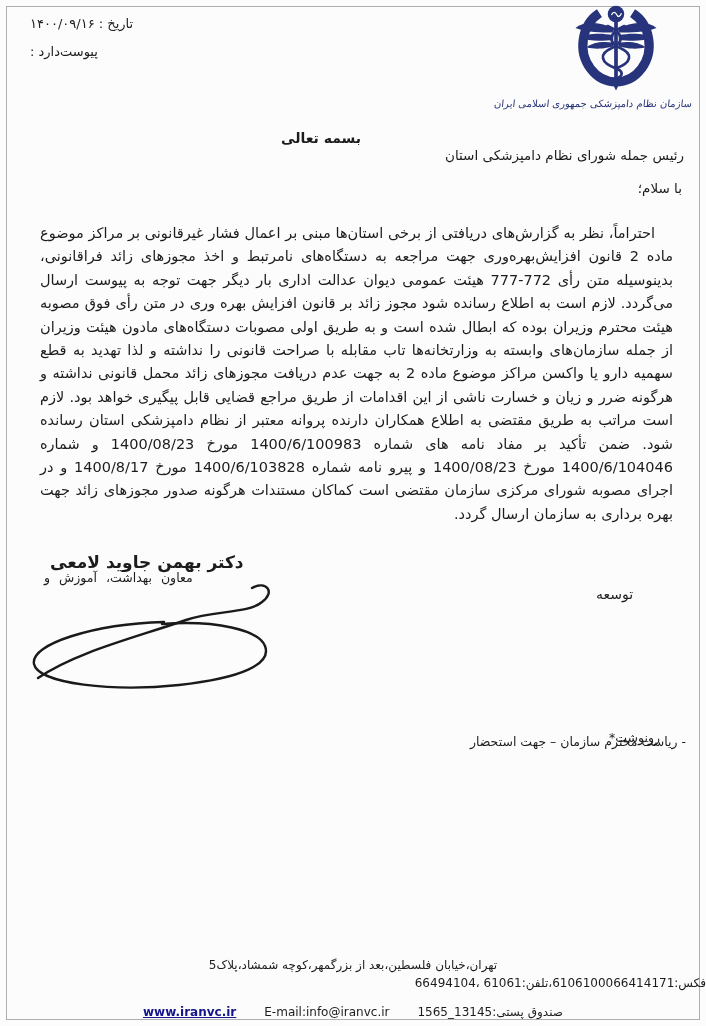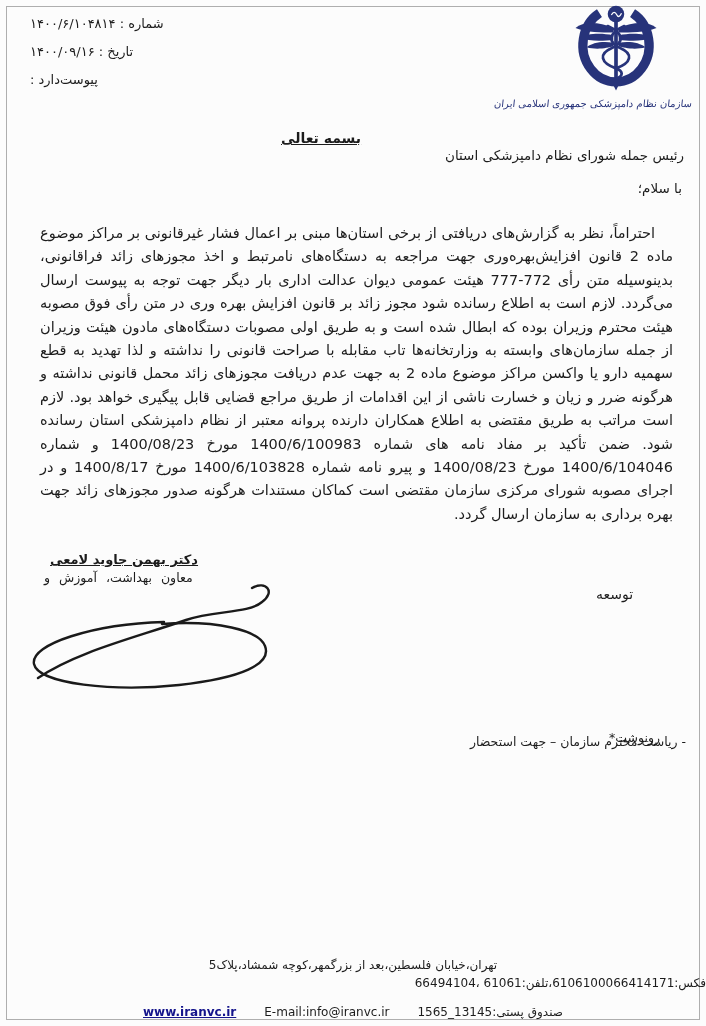--- a/index.html
+++ b/index.html
@@ -20,52 +20,48 @@
   .meta{position:absolute;left:30px;top:16px;width:200px;font-size:13px;}
   .meta .row{direction:rtl;text-align:left;margin-bottom:13px;white-space:nowrap;}
   .meta .row .val{letter-spacing:.5px;}
   
   .logo-wrap{position:absolute;right:14px;top:4px;width:152px;text-align:center;}
   .logo-wrap svg{display:block;margin:0 auto;}
   .logo-caption{
     direction:rtl;font-size:10px;color:#27337a;margin-top:2px;
     transform:skewX(-6deg);letter-spacing:-.3px;white-space:nowrap;
   }
-  .besmele{position:absolute;left:281px;top:130px;font-size:14px;font-weight:600;direction:rtl;text-decoration:underline;}
+  .besmele{position:absolute;left:281px;top:130px;font-size:14px;font-weight:600;direction:rtl;}
   .recipient{position:absolute;right:22px;top:147px;font-size:13.5px;direction:rtl;}
   .salutation{position:absolute;right:24px;top:180px;font-size:13.5px;direction:rtl;margin-left:36px;}
   .body-text{
     position:absolute;left:28px;right:21px;top:210px;
     direction:rtl;text-align:justify;
     font-size:14.5px;line-height:23.4px;
     text-indent:18px;margin:12px;
   }
-  .sig-name{position:absolute;left:50px;top:552px;font-size:13px;font-weight:700;direction:rtl;text-decoration:underline;}
+  .sig-name{position:absolute;left:50px;top:552px;font-size:17px;font-weight:700;direction:rtl;}
   .sig-title{position:absolute;left:44px;top:570px;font-size:12.5px;direction:rtl;word-spacing:5px;white-space:nowrap;}
   .sig-dev{position:absolute;left:596px;top:586px;font-size:14px;direction:rtl;}
   .scribble{position:absolute;left:14px;top:580px;}
   .cc-head{position:absolute;right:46px;top:706px;font-size:12.5px;margin-top:24px;}
   .cc-item{position:absolute;right:20px;top:734px;font-size:12.5px;direction:rtl;}
   .footer{position:absolute;left:0;right:0;top:956px;text-align:center;font-size:12px;line-height:18px;}
   .footer .ltr{direction:ltr;unicode-bidi:isolate;text-align:right;}
   .footer-row3{display:flex;justify-content:center;align-items:baseline;gap:28px;margin-top:11px;}
   .weblink{color:#15158c;text-decoration:underline;font-weight:600;}
   .rtl{direction:rtl;unicode-bidi:isolate;}
 </style>
 </head>
 <body>
 
 <div class="page">
   <div class="frame"></div>
 
   <div class="meta">
-    <div class="row">
-      <span>شماره :</span>
-      <span class="val">۱۴۰۰/۶/۱۰۴۸۱۴</span>
-    </div>
     <div class="row">
       <span>تاریخ :</span>
       <span class="val">۱۴۰۰/۰۹/۱۶</span>
     </div>
     <div class="row">
       <span>پیوست‌دارد :</span>
     </div>
   </div>
 
   <div class="logo-wrap">

